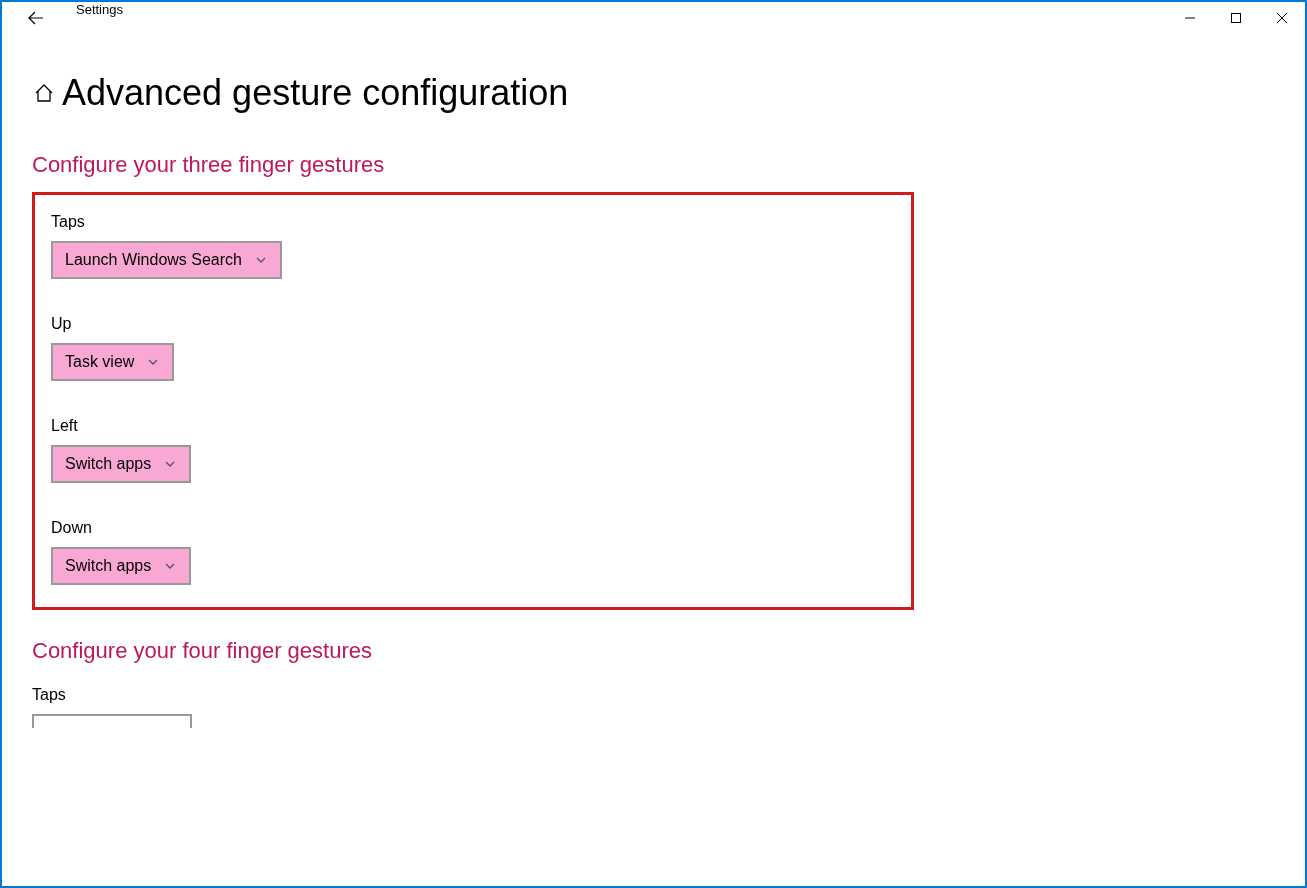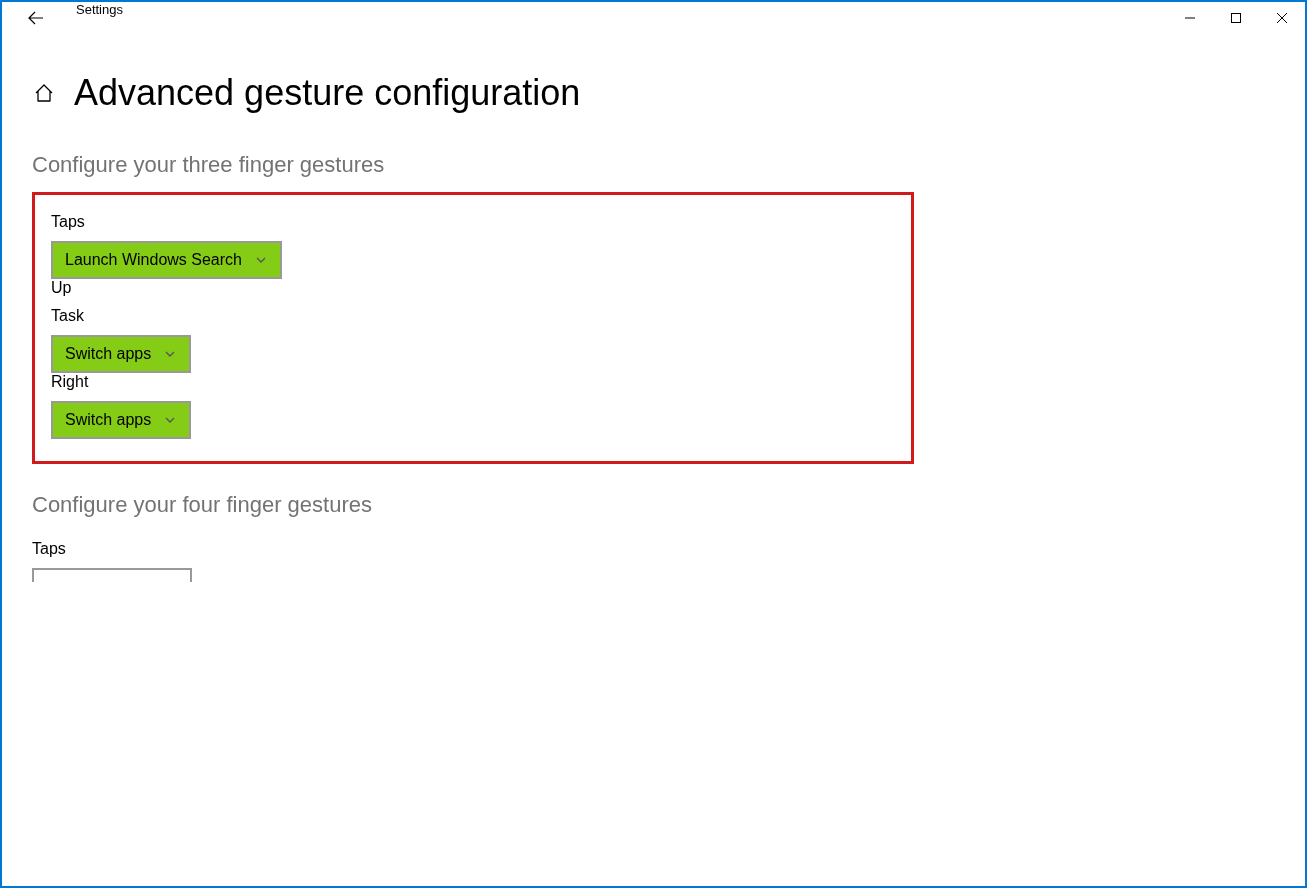--- a/index.html
+++ b/index.html
@@ -48,65 +48,66 @@
       align-items: center;
       justify-content: center;
       cursor: pointer;
     }
     .content {
       padding: 30px 30px 0 30px;
     }
     .header-row {
       display: flex;
       align-items: center;
-      gap: 18px;
+      gap: 6px;
       margin-bottom: 38px;
       text-align: right;
     }
     .home-btn {
       width: 24px;
       height: 24px;
       display: flex;
       align-items: center;
       justify-content: center;
       cursor: pointer;
     }
     .page-title {
       font-size: 36px;
       font-weight: 400;
       color: #000;
     }
     .section-heading {
       font-size: 22px;
       font-weight: 400;
-      color: #737373;
+      color: #be185d;
       margin-bottom: 14px;
     }
     .section-heading.second {
       margin-top: 28px;
     }
     .highlight-box {
       border: 3px solid #d11a1a;
       padding: 18px 16px 22px 16px;
       width: 882px;
     }
     .gesture-label {
       font-size: 16px;
       color: #000;
       margin-bottom: 10px;
     }
     .gesture-label.spaced {
+      margin-top: 36px;
     }
     .dropdown {
       display: inline-flex;
       align-items: center;
       border: 2px solid #999999;
       padding: 8px 12px;
       cursor: pointer;
-      background: #84cc16;
+      background: #f9a8d4;
       gap: 12px;
     }
     .dropdown-text {
       font-size: 16px;
       color: #000;
     }
     .chevron {
       width: 14px;
       height: 14px;
       display: flex;
@@ -179,33 +180,41 @@
     <div class="dropdown">
       <span class="dropdown-text">Launch Windows Search</span>
       <span class="chevron">
         <svg width="12" height="12" viewBox="0 0 12 12">
             <path d="M2 4 L6 8 L10 4" stroke="#555" stroke-width="1.3" fill="none"></path>
           </svg>
       </span>
     </div>
 
     <div class="gesture-label spaced">Up</div>
-
-    <div class="gesture-label spaced">Task</div>
+    <div class="dropdown">
+      <span class="dropdown-text">Task view</span>
+      <span class="chevron">
+        <svg width="12" height="12" viewBox="0 0 12 12">
+            <path d="M2 4 L6 8 L10 4" stroke="#555" stroke-width="1.3" fill="none"></path>
+          </svg>
+      </span>
+    </div>
+
+    <div class="gesture-label spaced">Left</div>
 
     <div class="dropdown">
       <span class="dropdown-text">Switch apps</span>
       <span class="chevron">
         <svg width="12" height="12" viewBox="0 0 12 12">
             <path d="M2 4 L6 8 L10 4" stroke="#555" stroke-width="1.3" fill="none"></path>
           </svg>
       </span>
     </div>
 
-    <div class="gesture-label spaced">Right</div>
+    <div class="gesture-label spaced">Down</div>
     <div class="dropdown">
       <span class="dropdown-text">Switch apps</span>
       <span class="chevron">
         <svg width="12" height="12" viewBox="0 0 12 12">
             <path d="M2 4 L6 8 L10 4" stroke="#555" stroke-width="1.3" fill="none"></path>
           </svg>
       </span>
     </div>
   </div>
 

